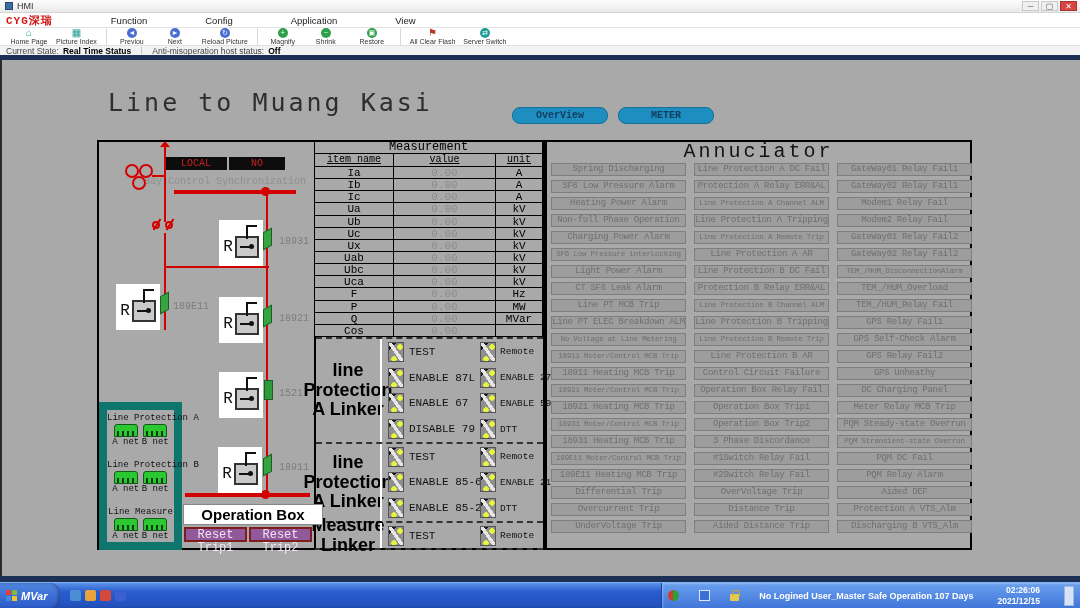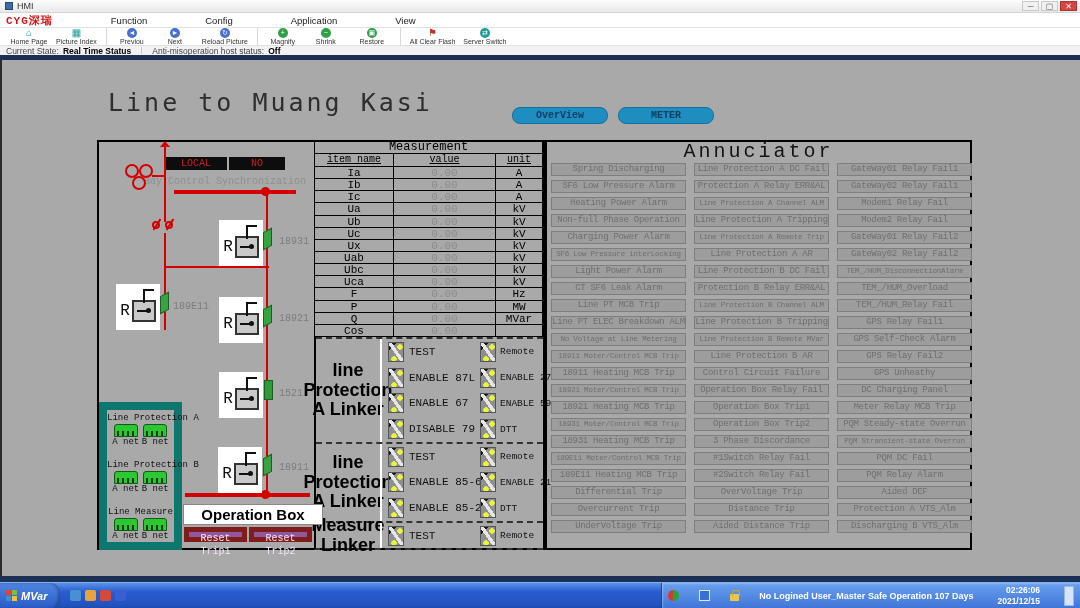--- a/index.html
+++ b/index.html
@@ -82,22 +82,22 @@
   .rsym .dot { position:absolute; left:12px; top:6px; width:5px; height:5px; border-radius:50%; background:#111; }
   .gsw { position:absolute; width:9px; height:18px; background:#37a341; border:1px solid #1b5f24;
     transform:skewY(-28deg); }
   .gsw.closed { transform:none; height:20px; background:#2e9a3a; }
   .swlab { position:absolute; font-size:10px; color:#7d7d7d; font-family:"Liberation Mono",monospace; }
 
   #opbox { position:absolute; left:181px; top:444px; width:140px; height:21px; background:#fff;
     border:1px solid #888; font-size:15px; font-weight:bold; color:#000; text-align:center;
     line-height:19px; z-index:3; }
   #opbtns { position:absolute; left:182px; top:467px; display:flex; gap:2px; z-index:3; }
-  .pbtn { width:63px; height:15px; background:#91589b; border:5px solid #7f1d1d; color:#f2e4f4;
-    font-size:10px; text-align:center; line-height:13px; font-family:"Liberation Mono",monospace; }
+  .pbtn { width:63px; height:15px; background:#91589b; border:2px solid #7f1d1d; color:#f2e4f4;
+    font-size:12px; text-align:center; line-height:13px; font-family:"Liberation Mono",monospace; }
 
   #netbox { position:absolute; left:97px; top:342px; width:83px; height:148px; border:8px solid #0f766e;
     padding-top:3px; z-index:2; background:#a9a9a9; }
   .ngrp { height:47px; text-align:center; }
   .nname { font-size:9px; color:#111; font-family:"Liberation Mono",monospace; white-space:nowrap; }
   .nports { display:flex; justify-content:space-around; padding:1px 4px 0 4px; }
   .nport { display:flex; flex-direction:column; align-items:center; }
   .rj45 { width:24px; height:13px; background:#2bc832; border:1px solid #145a18;
     border-radius:3px 3px 0 0; position:relative; }
   .rj45::after { content:""; position:absolute; left:2px; bottom:0; width:18px; height:5px;
@@ -606,21 +606,21 @@
         <div class="tile">
           <span>Protection B Relay ERR&amp;AL</span>
         </div>
         <div class="tile">
           <span class="sm">Line Protection B Channel ALM</span>
         </div>
         <div class="tile">
           <span>Line Protection B Tripping</span>
         </div>
         <div class="tile">
-          <span class="sm">Line Protection B Remote MVar</span>
+          <span class="sm">Line Protection B Remote Trip</span>
         </div>
         <div class="tile">
           <span>Line Protection B AR</span>
         </div>
         <div class="tile">
           <span>Control Circuit Failure</span>
         </div>
         <div class="tile">
           <span>Operation Box Relay Fail</span>
         </div>

